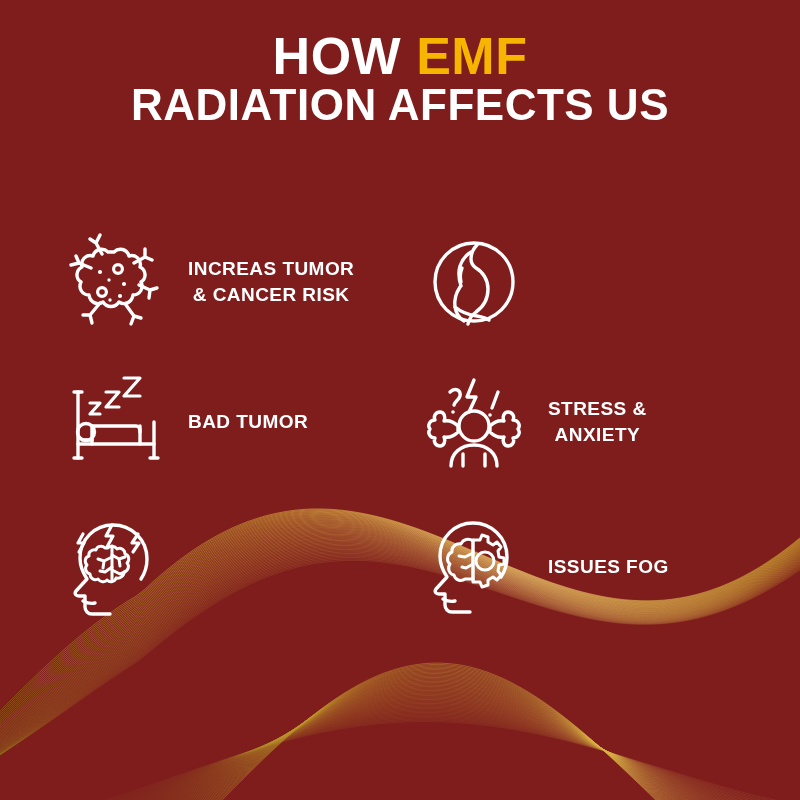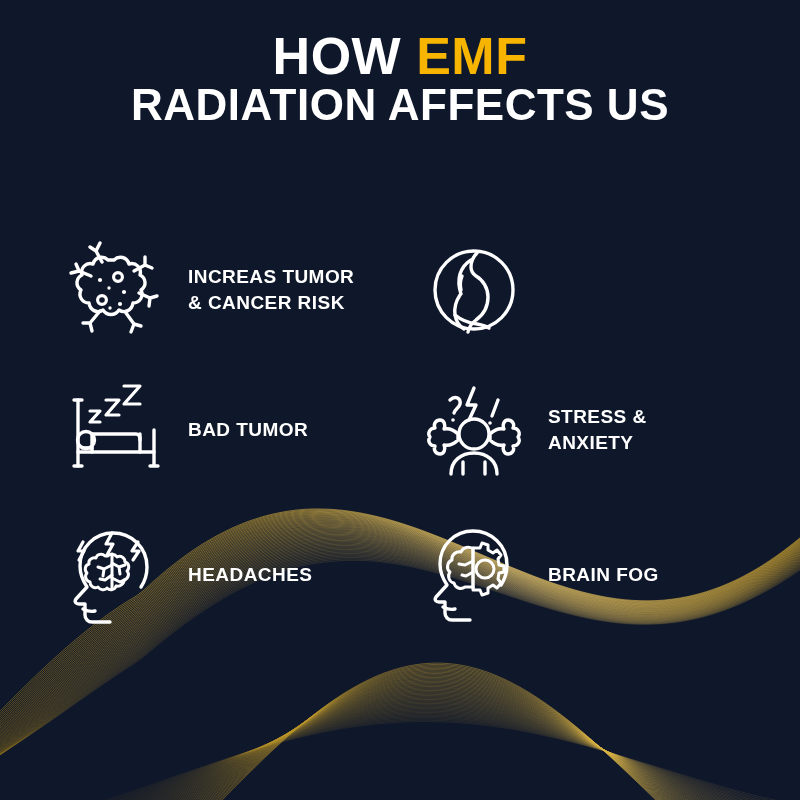--- a/index.html
+++ b/index.html
@@ -4,21 +4,21 @@
 <style>
   html, body {
     margin: 0;
     padding: 0;
     background: #000;
   }
   #page {
     position: relative;
     width: 800px;
     height: 800px;
-    background: #0f172a;
+    background: #7f1d1d;
     overflow: hidden;
     font-family: "Liberation Sans", sans-serif;
   }
 
   
   #wave-layer {
     position: absolute;
     left: 0;
     top: 0;
     width: 800px;
@@ -43,25 +43,26 @@
     white-space: nowrap;
   }
   #title-line-1 { font-size: 52px; }
   #title-line-2 { font-size: 44px; }
   .title-accent { color: #f8b500; }
 
   
   #items-grid {
     position: absolute;
     left: 62px;
-    top: 220px;
+    top: 212px;
     width: 700px;
     display: grid;
     grid-template-columns: 360px 340px;
     grid-template-rows: 140px 140px 150px;
+    text-align: center;
   }
   .item {
     display: flex;
     align-items: center;
   }
   .item-icon {
     width: 104px;
     height: 104px;
     flex: 0 0 104px;
     display: flex;
@@ -327,21 +328,20 @@
                      c4 -1 6 -6 3 -9 c3 -3 2 -8 -2 -9
                      c0 -4 -4 -7 -8 -5 c-2 -3 -7 -4 -9 -1 Z"></path>
             <path d="M50 31 L50 66"></path>
             <path d="M50 42 L42 46 M42 46 L36 44 M42 46 L41 53"></path>
             <path d="M50 52 L43 57 M43 57 L38 56"></path>
             <path d="M50 40 L57 44 M57 44 L63 42 M57 44 L58 51"></path>
             <path d="M50 55 L58 59 M58 59 L63 57"></path>
           </g>
         </svg>
       </span>
-      <span class="item-label">HEADACHES</span>
     </div>
 
     <div class="item">
       <span class="item-icon">
         <svg viewBox="0 0 104 104">
           <g fill="none" stroke="#ffffff" stroke-width="3.4" stroke-linecap="round" stroke-linejoin="round">
             <path d="M79 62 c4 -6 6 -13 6 -20 c0 -20 -16 -34 -34 -34
                      c-18 0 -33 14 -33 33 c0 9 3 15 7 21
                      L14 74 c-2 3 0 5 3 5 L23 79 L23 90
                      c0 4 3 7 7 7 L48 97"></path>
@@ -358,17 +358,17 @@
             <path d="M51 25 L51 65"></path>
             <path d="M51 25 L58 25 L60 20 L66 22 L66 27
                      L71 30 L75 27 L79 32 L76 36
                      L77 42 L82 43 L82 49 L77 50
                      L76 56 L79 60 L75 65 L71 62
                      L66 65 L66 70 L60 72 L58 67 L51 67 Z"></path>
             <circle cx="63" cy="46" r="9"></circle>
           </g>
         </svg>
       </span>
-      <span class="item-label">BRAIN FOG</span>
+      <span class="item-label">ISSUES FOG</span>
     </div>
 
   </div>
 </div>
 
 </body></html>

